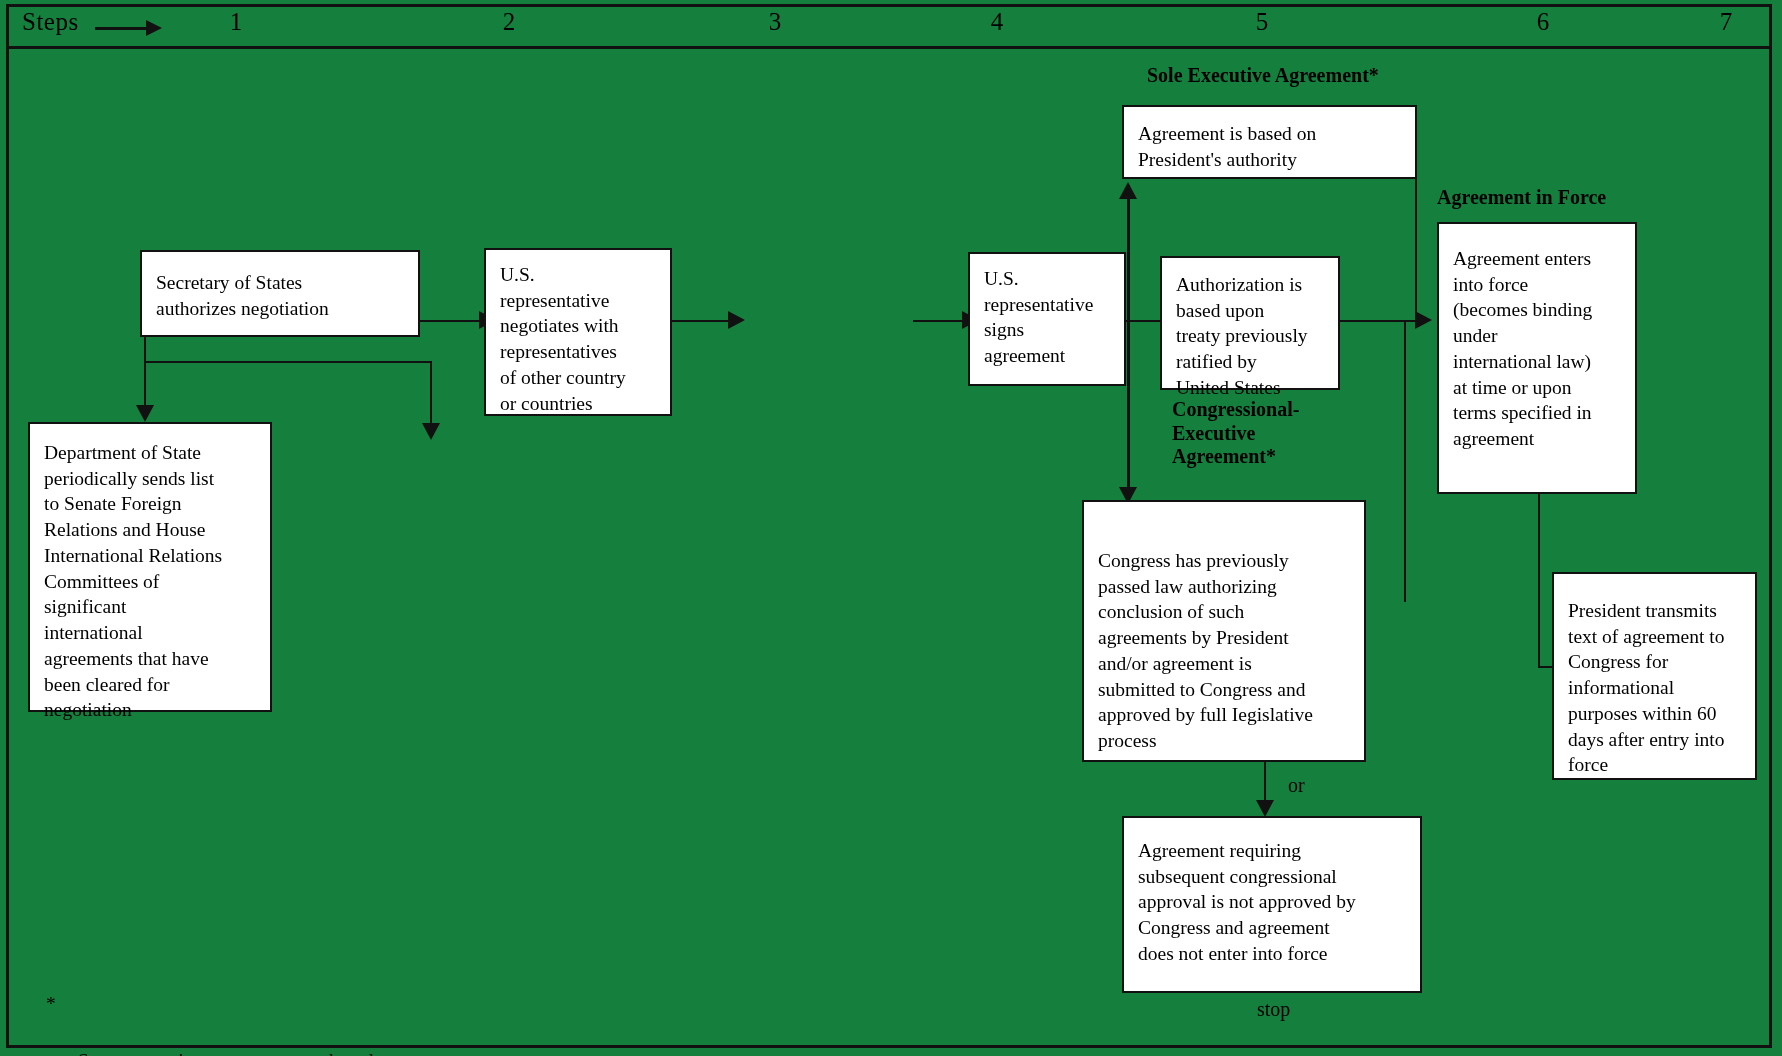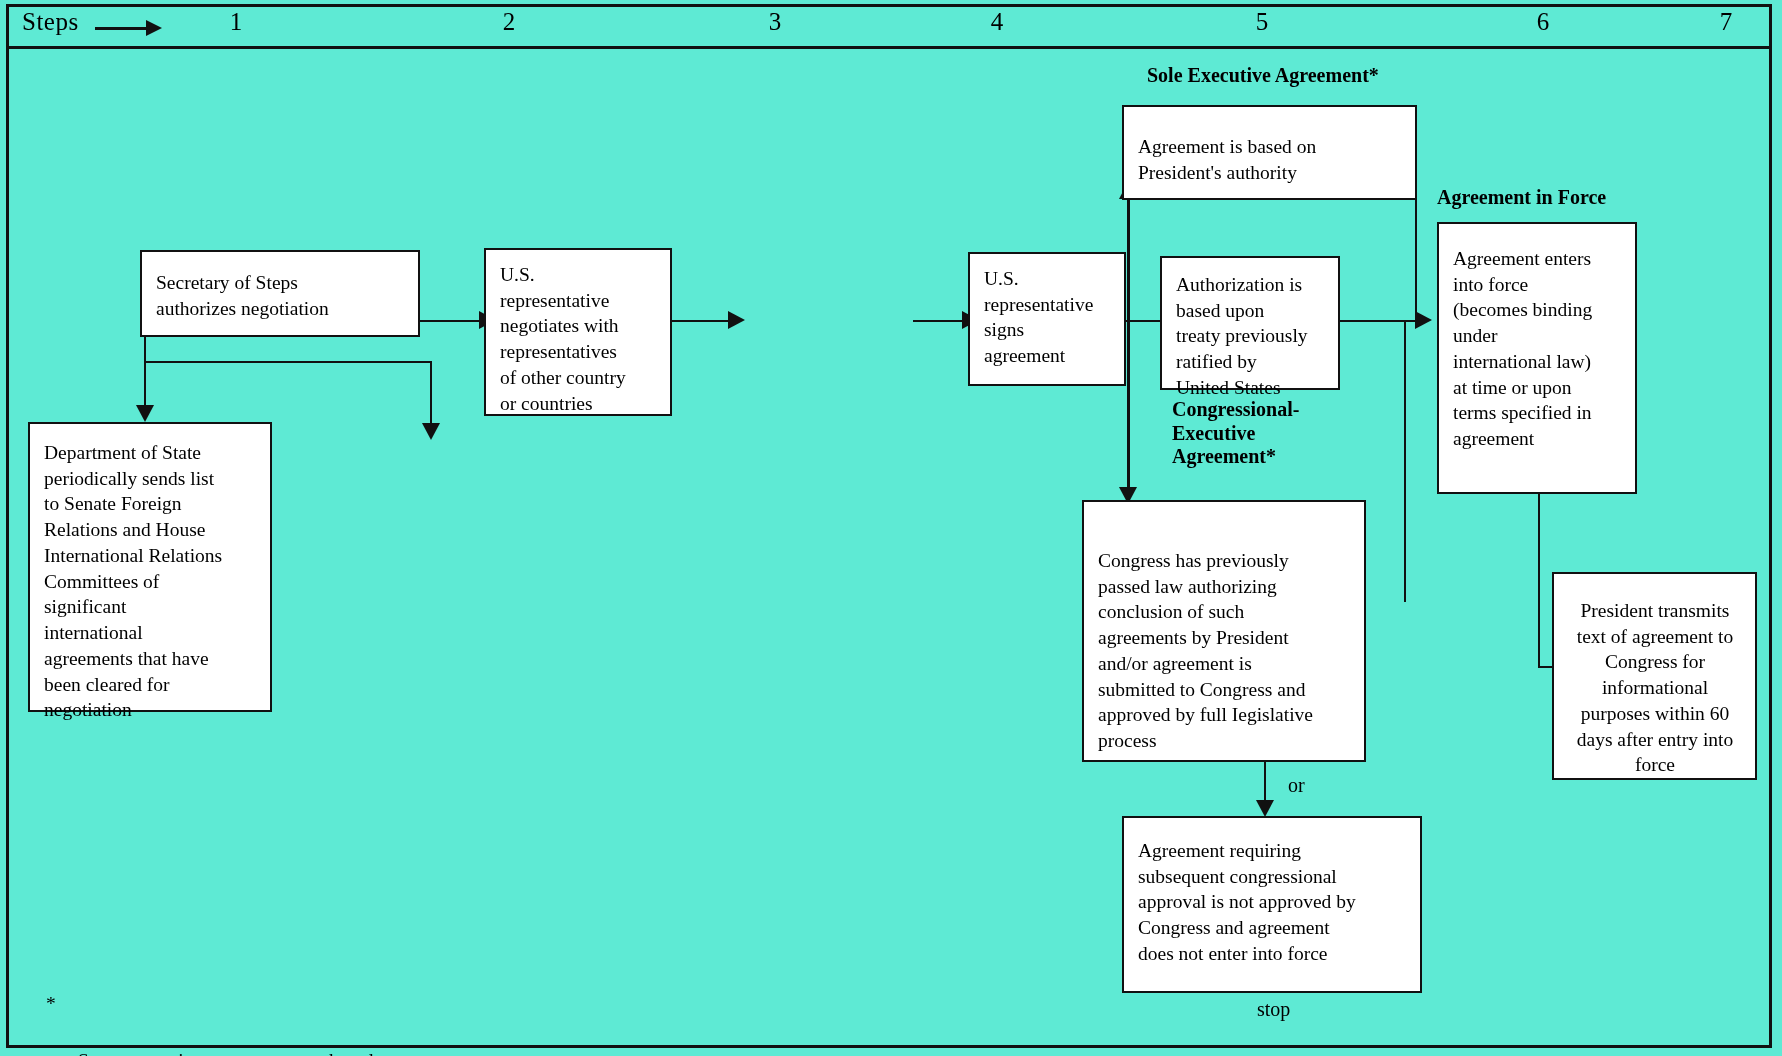--- a/index.html
+++ b/index.html
@@ -4,21 +4,21 @@
 <style>
   html, body {
     margin: 0;
     padding: 0;
     background: #ffffff;
   }
   #page {
     position: relative;
     width: 1782px;
     height: 1056px;
-    background: #5eead4;
+    background: #15803d;
     font-family: "Liberation Serif", "DejaVu Serif", serif;
     color: #000000;
     overflow: hidden;
   }
   .frame {
     position: absolute;
     left: 6px;
     top: 4px;
     width: 1766px;
     height: 1044px;
@@ -157,21 +157,21 @@
   </div>
 
   <div class="step-num" style="left:216px; top:8px;">1</div>
   <div class="step-num" style="left:489px; top:8px;">2</div>
   <div class="step-num" style="left:755px; top:8px;">3</div>
   <div class="step-num" style="left:977px; top:8px;">4</div>
   <div class="step-num" style="left:1242px; top:8px;">5</div>
   <div class="step-num" style="left:1523px; top:8px;">6</div>
   <div class="step-num" style="left:1706px; top:8px;">7</div>
 
-  <div class="box center-v" style="left:140px; top:250px; width:280px; height:87px;">Secretary of Steps
+  <div class="box center-v" style="left:140px; top:250px; width:280px; height:87px;">Secretary of States
 authorizes negotiation</div>
 
   <div class="ln-h" style="left:420px; top:320px; width:63px;"></div>
   <div class="ar-r" style="left:479px; top:311px;"></div>
 
   <div class="ln-v" style="left:144px; top:337px; height:26px;"></div>
   <div class="ln-h" style="left:144px; top:361px; width:288px;"></div>
   <div class="ln-v" style="left:144px; top:361px; height:49px;"></div>
   <div class="ar-d" style="left:136px; top:405px;"></div>
   <div class="ln-v" style="left:430px; top:361px; height:67px;"></div>
@@ -209,21 +209,21 @@
 agreement</div>
 
   <div class="ln-h" style="left:1126px; top:320px; width:44px;"></div>
   <div class="ar-r" style="left:1166px; top:311px;"></div>
 
   <div class="ln-v thick" style="left:1127px; top:185px; height:316px;"></div>
   <div class="ar-u" style="left:1119px; top:182px;"></div>
   <div class="ar-d" style="left:1119px; top:487px;"></div>
 
   <div class="cap" style="left:1135px; top:64px;margin-left:12px;">Sole Executive Agreement*</div>
-  <div class="box" style="left:1122px; top:105px; width:295px; height:95px; padding-top:27px;">Agreement is based on
+  <div class="box" style="left:1122px; top:105px; width:295px; height:74px; padding-top:14px;">Agreement is based on
 President's authority</div>
 
   <div class="ln-h" style="left:1129px; top:320px; width:38px;"></div>
   <div class="ar-r" style="left:1163px; top:311px;"></div>
   <div class="box" style="left:1160px; top:256px; width:180px; height:134px; padding-top:14px;">Authorization is
 based upon
 treaty previously
 ratified by
 United States</div>
 
@@ -265,21 +265,21 @@
 under
 international law)
 at time or upon
 terms specified in
 agreement</div>
 
   <div class="ln-v" style="left:1538px; top:494px; height:174px;"></div>
   <div class="ln-h" style="left:1538px; top:666px; width:48px;"></div>
   <div class="ar-r" style="left:1582px; top:657px;"></div>
 
-  <div class="box" style="left:1552px; top:572px; width:205px; height:208px; padding-top:24px;text-align:center;">President transmits
+  <div class="box" style="left:1552px; top:572px; width:205px; height:208px; padding-top:24px;">President transmits
 text of agreement to
 Congress for
 informational
 purposes within 60
 days after entry into
 force</div>
 
   <div class="footnote" style="left:46px; top:990px; width:430px;">
     <span class="star">*</span>
     <span class="ftext">Some executive agreements are based

